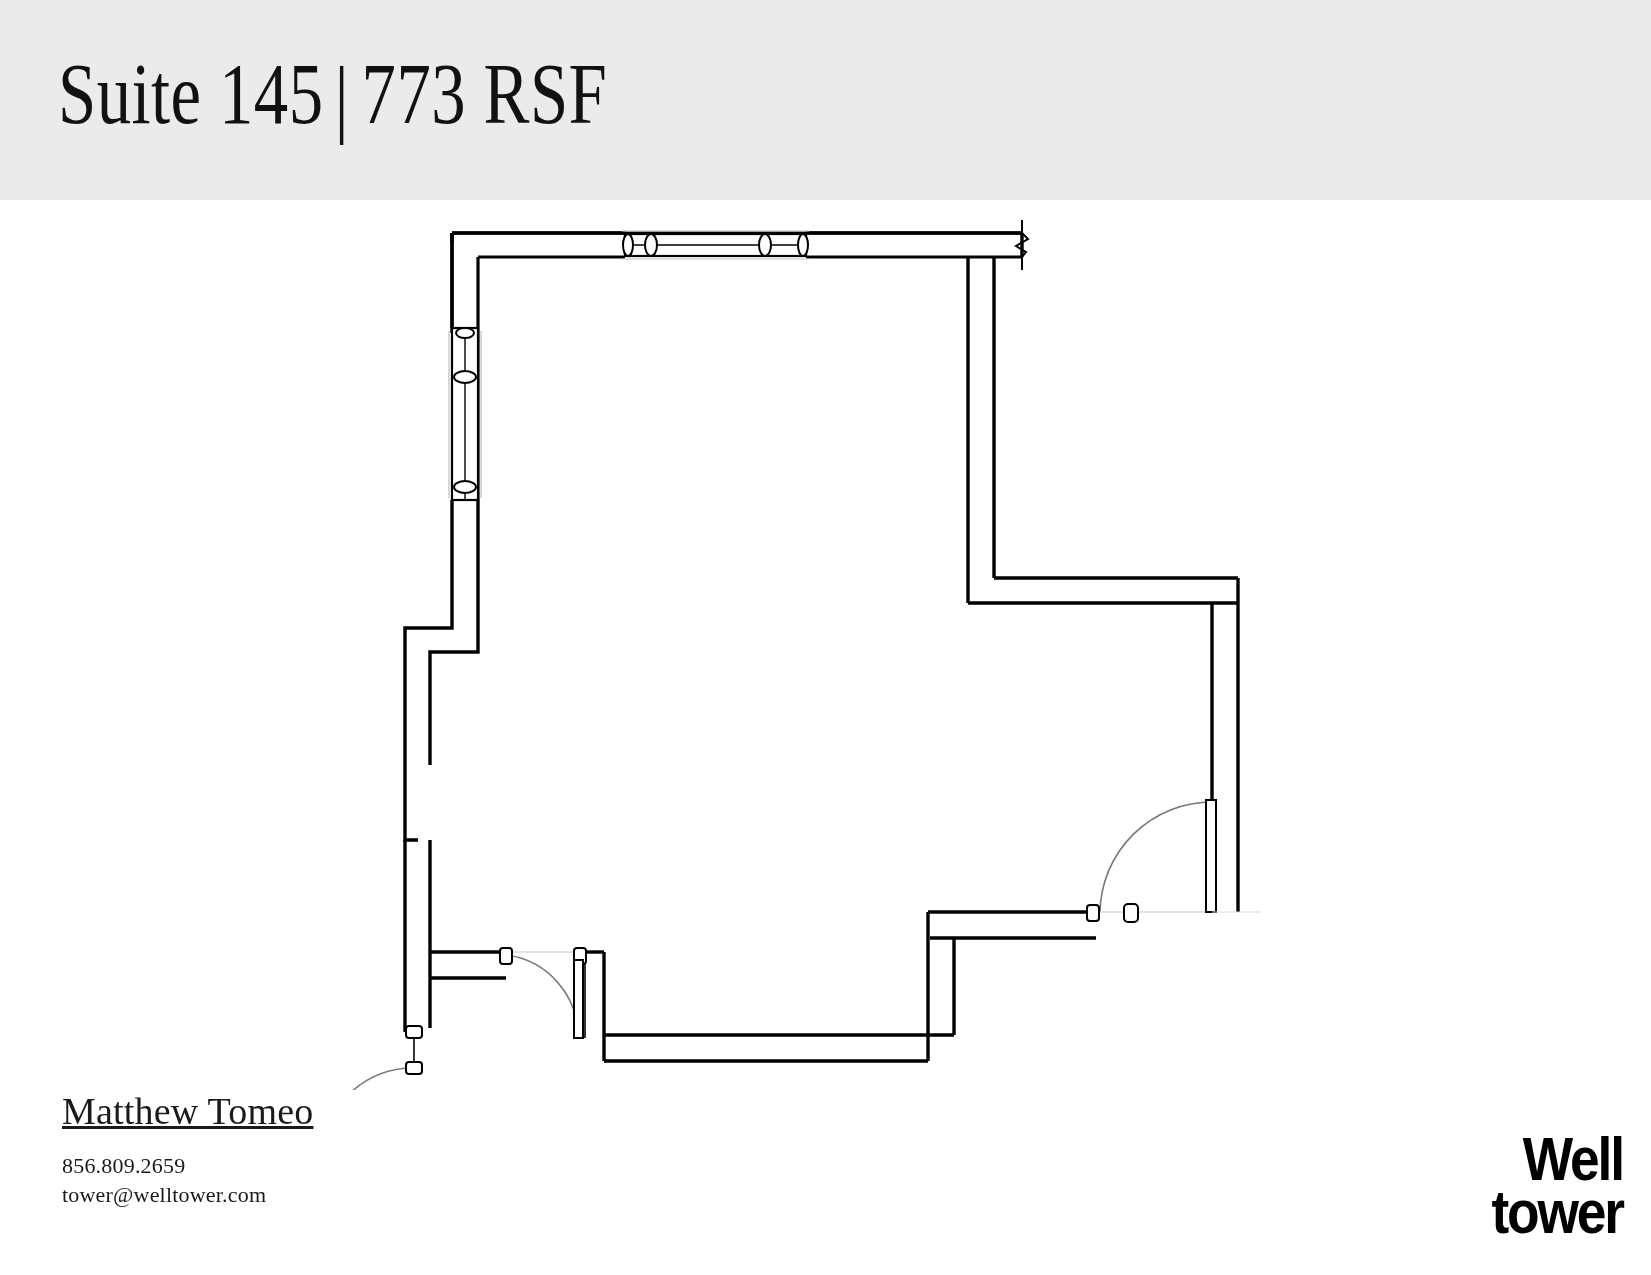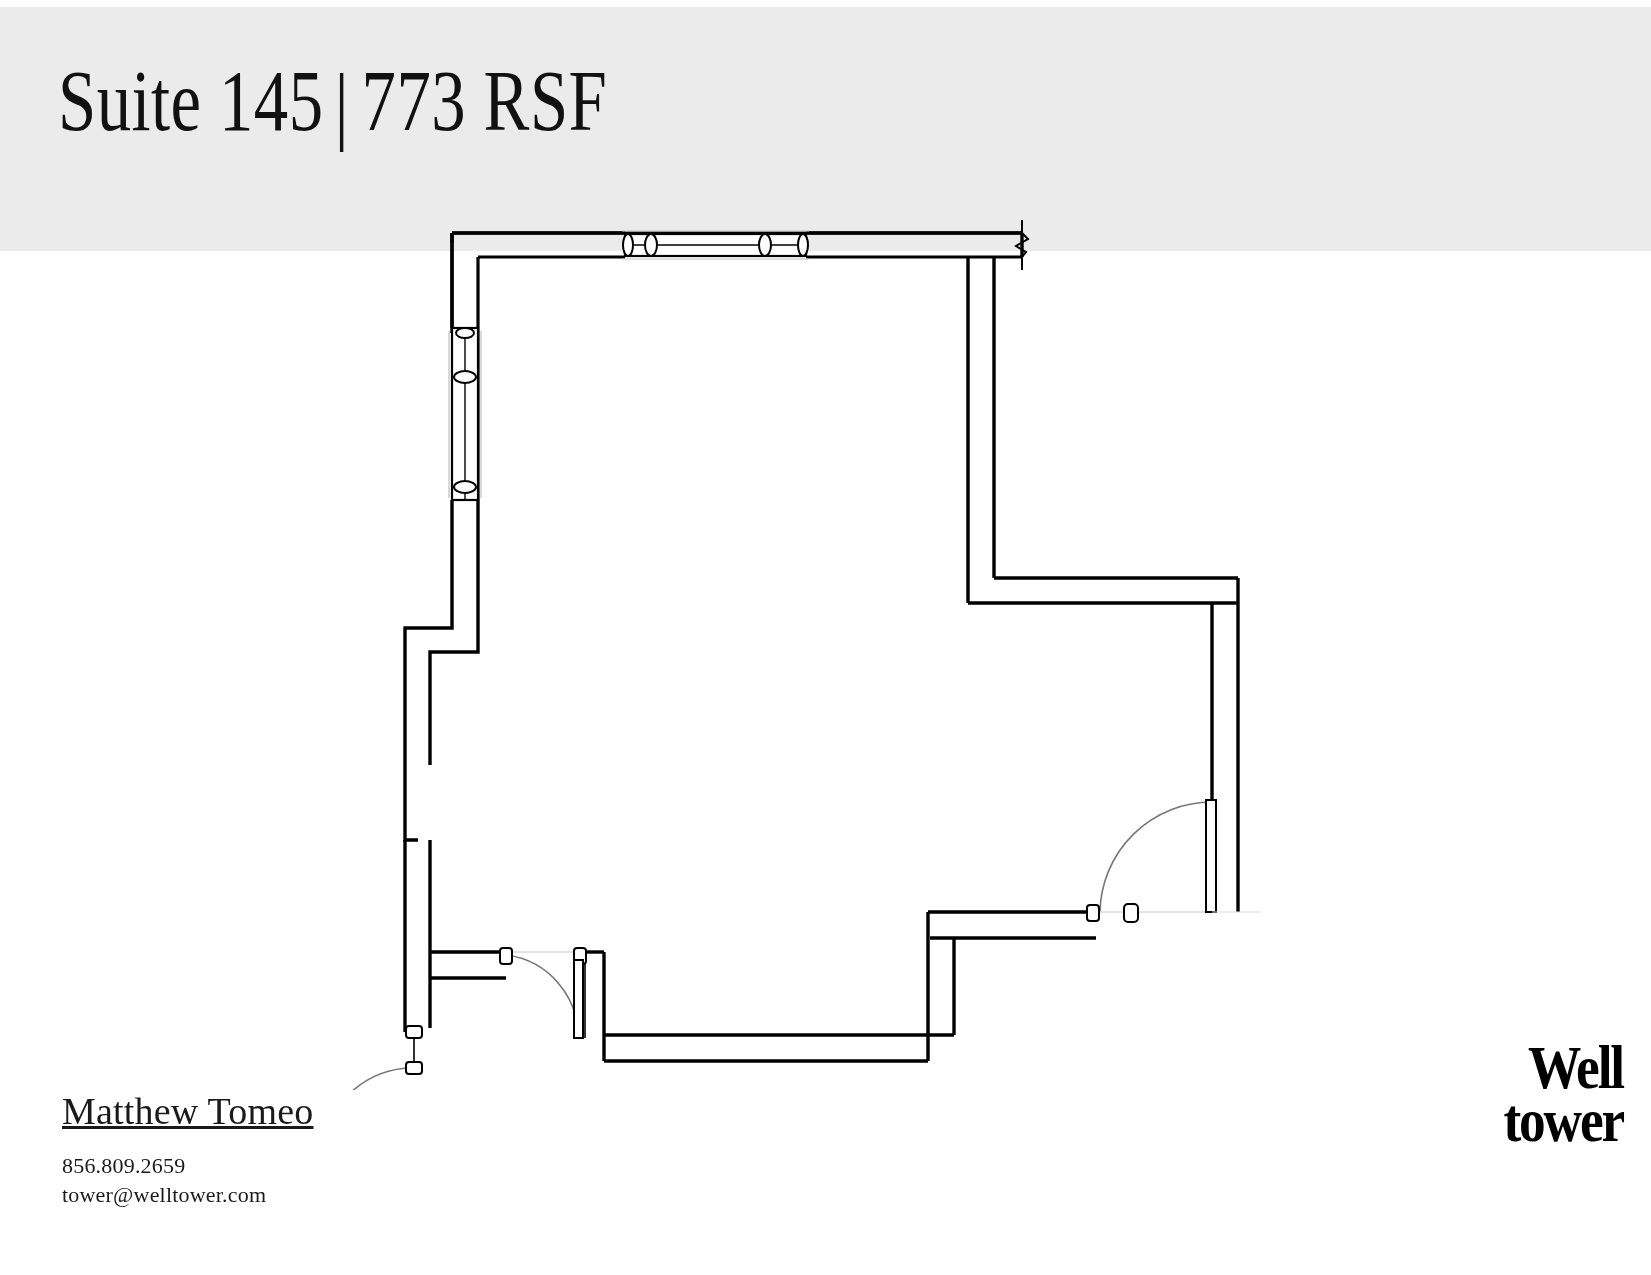--- a/index.html
+++ b/index.html
@@ -5,21 +5,21 @@
   html,body{margin:0;padding:0;background:#ffffff;}
   body{
     width:1651px;height:1275px;position:relative;overflow:hidden;
     font-family:"Liberation Serif", serif;
     -webkit-font-smoothing:antialiased;
   }
   .page{position:absolute;inset:0;background:#ffffff;}
 
   
   .header-band{
-    position:absolute;left:0;top:7px;width:1651px;height:244px;
+    position:absolute;left:0;top:0;width:1651px;height:200px;
     background:#ebebeb;
   }
   .title{
     position:absolute;left:58px;top:46px;
     font-family:"Liberation Serif", serif;
     font-size:86px;line-height:96px;
     letter-spacing:0.5px;
     color:#111111;
     white-space:nowrap;
     transform:scaleX(0.80);
@@ -49,23 +49,23 @@
     font-size:38px;line-height:34px;letter-spacing:0.2px;
     margin-bottom:23px;
     text-decoration:underline;
   }
   .contact-line{
     font-family:"Liberation Serif", serif;
     font-size:22px;line-height:29px;letter-spacing:0.2px;
   }
 
   .logo{
-    position:absolute;right:28px;top:1041px;
+    position:absolute;right:28px;top:1132px;
     text-align:right;
-    font-family:Liberation Serif, serif;
+    font-family:Liberation Sans, sans-serif;
     font-weight:700;
     color:#000000;
     line-height:0.86;
   }
   .logo-l1,.logo-l2{
     display:block;
     font-size:62px;
     letter-spacing:-2.5px;
     transform:scaleX(0.86);
     transform-origin:right center;

